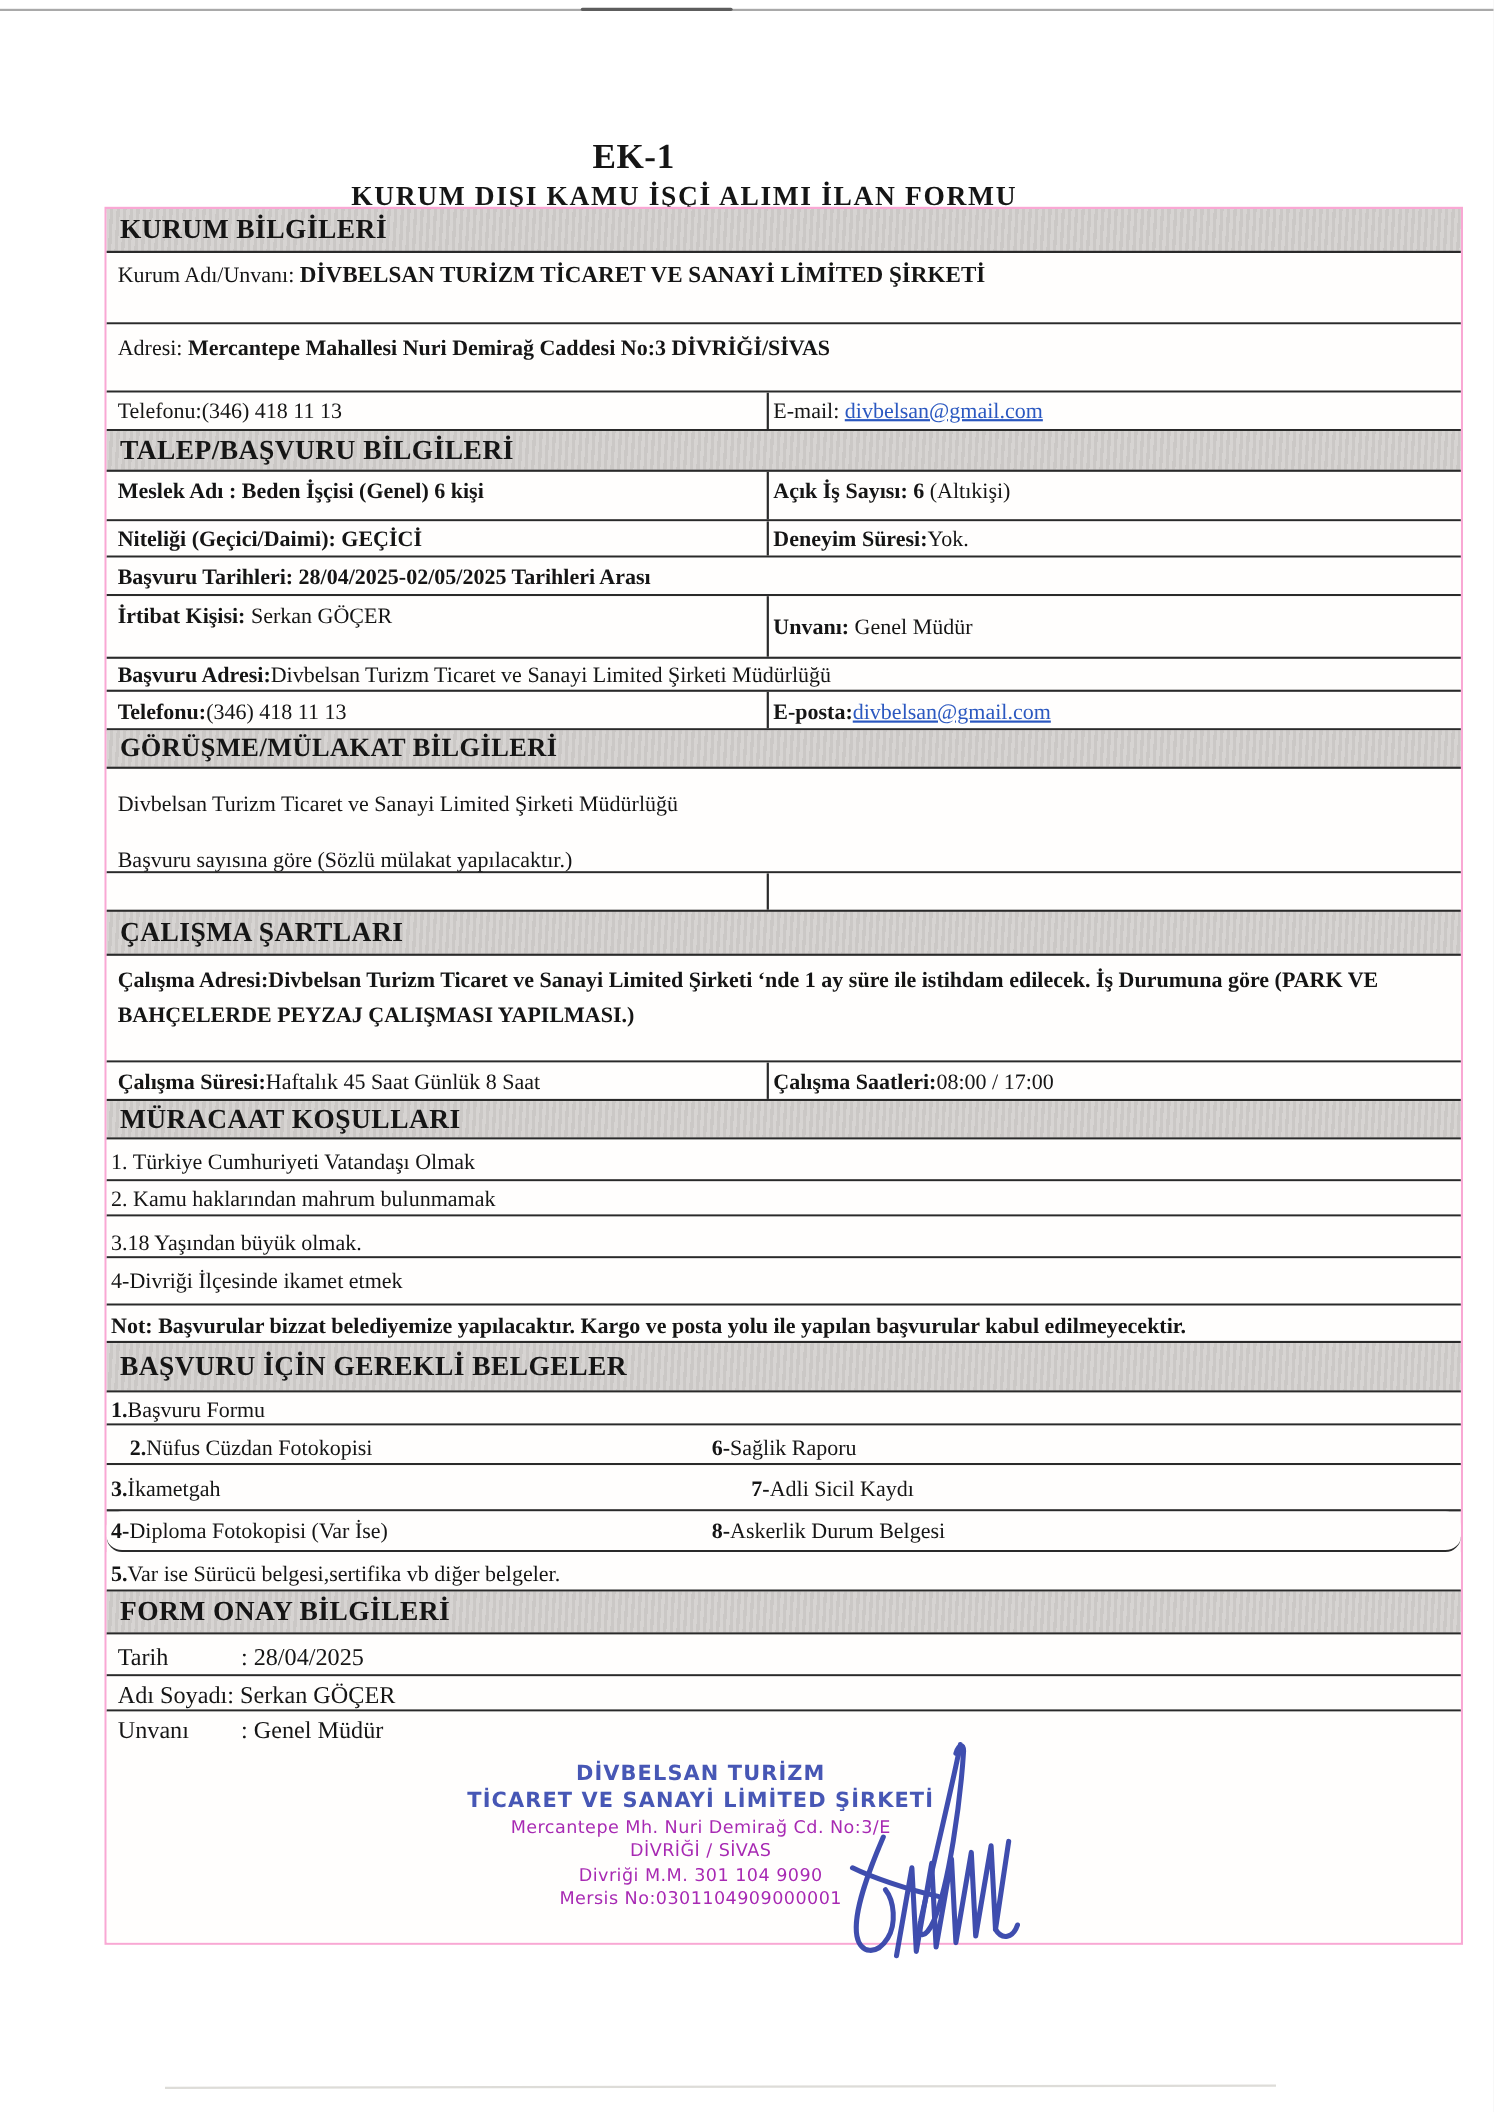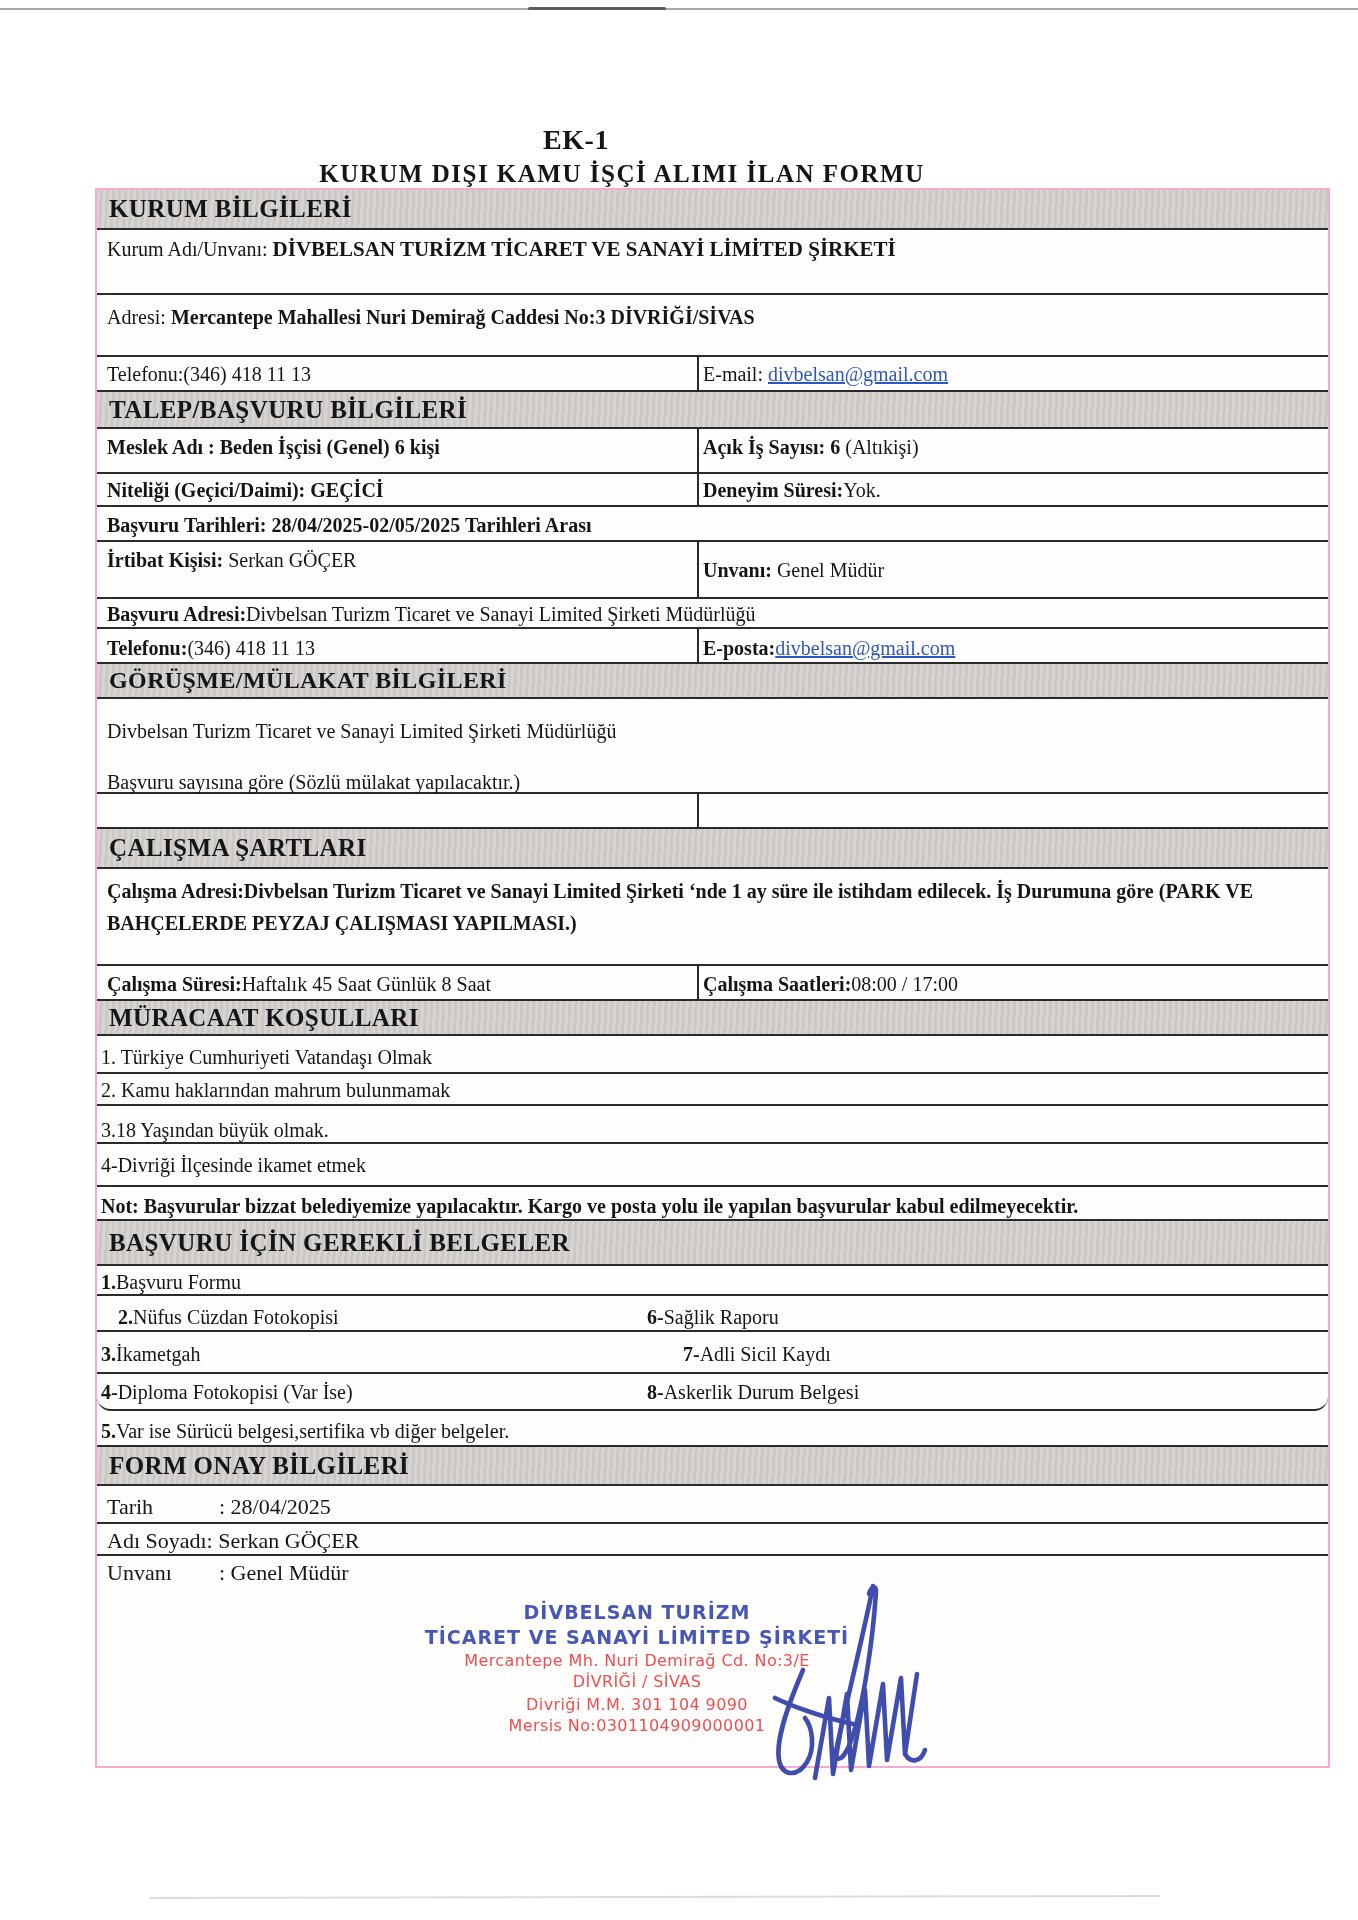--- a/index.html
+++ b/index.html
@@ -7,21 +7,21 @@
     position:relative; width:1358px; height:1920px; margin:0 auto;
     background:#ffffff; overflow:hidden;
     font-family:"Liberation Serif", serif; color:#151515;
   }
   
   .scanline-top { position:absolute; top:8px; left:0; width:1358px; height:2px; background:#a9a9a9; }
   .scanline-top-dark { position:absolute; top:7px; left:528px; width:138px; height:3px; background:#5d5d5d; border-radius:2px; }
   .scanline-bottom { position:absolute; top:1896px; left:150px; width:1010px; height:2px; background:#dddcd8; transform:rotate(-0.12deg); }
 
   .titleblock { position:absolute; top:124px; left:202px; width:840px; text-align:center; }
-  .doc-tag { font-size:28px; font-weight:bold; letter-spacing:0.5px; position:relative; left:-46px; }
+  .doc-tag { font-size:32px; font-weight:bold; letter-spacing:0.5px; position:relative; left:-46px; }
   .doc-title { font-size:25px; font-weight:bold; letter-spacing:1.5px; margin-top:4px; white-space:nowrap; }
 
   .formtable {
     position:absolute; left:95px; top:188px; width:1235px;
     border:2px solid #f9a8d4; box-sizing:border-box; background:#fffefd;
   }
   .row { position:relative; box-sizing:border-box; border-bottom:2px solid #2a2a2a; display:flex; align-items:stretch; background:#fffefd; }
   .row.last { border-bottom:none; }
   .band {
     background:#d2cfcd; font-weight:bold; font-size:25px; letter-spacing:0.4px;
@@ -36,21 +36,21 @@
   .bold { font-weight:bold; }
   .link { color:#2b58c0; text-decoration:underline; }
   .doc-right { position:absolute; left:550px; top:6px; }
 
   
   .stamp {
     position:absolute; left:290px; top:44px; width:500px; text-align:center;
     font-family:"DejaVu Sans", sans-serif; color:#3c4db1; opacity:0.94;
   }
   .stamp-l1, .stamp-l2 { font-size:19px; font-weight:bold; letter-spacing:1px; line-height:25px; }
-  .stamp-s { font-size:16px; line-height:21px; color:#ef4444; letter-spacing:0.4px; }
+  .stamp-s { font-size:16px; line-height:21px; color:#a21caf; letter-spacing:0.4px; }
   .signature { position:absolute; left:648px; top:22px; width:200px; height:220px; }
 </style>
 </head>
 <body>
 
 <div class="page">
 
   <div class="scanline-top"></div>
   <div class="scanline-top-dark"></div>
 

